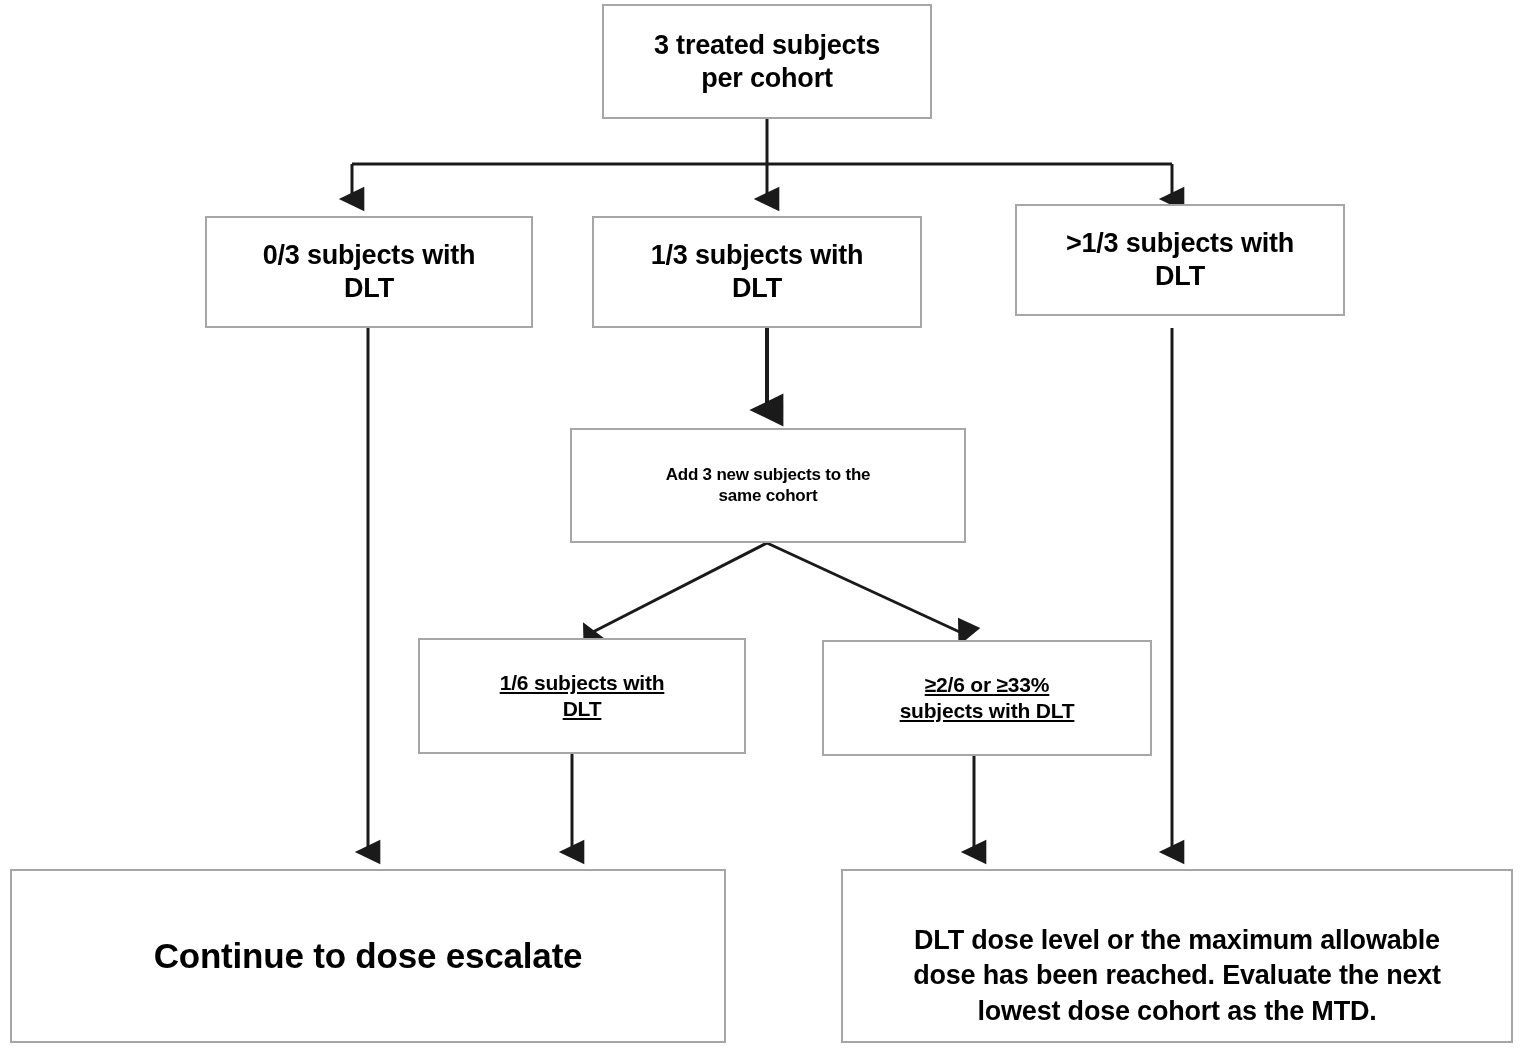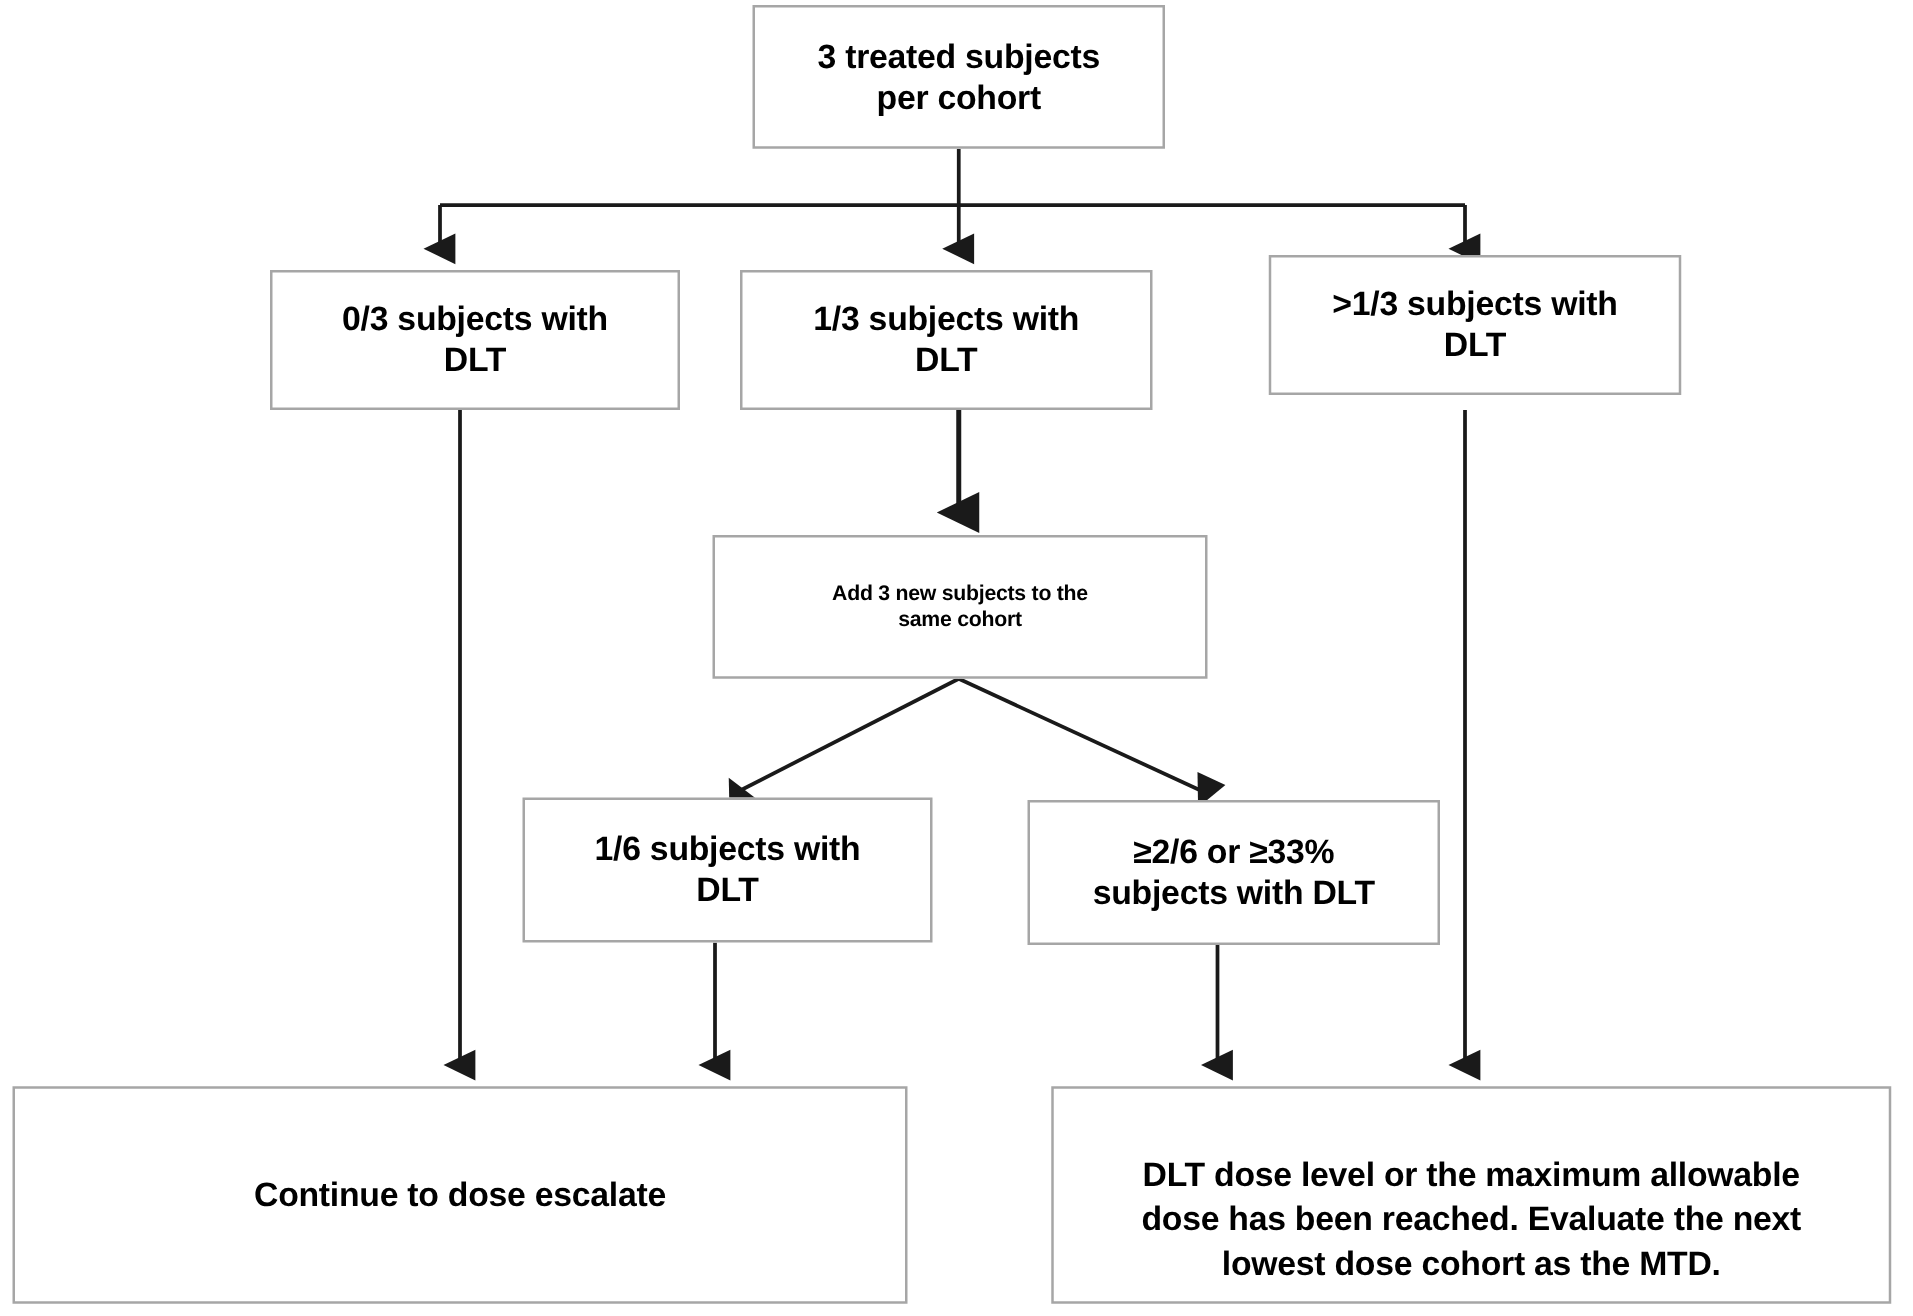--- a/index.html
+++ b/index.html
@@ -46,37 +46,37 @@
     font-weight: bold;
     font-family: "Liberation Sans", sans-serif;
     line-height: 1.22;
     letter-spacing: -0.2px;
   }
 
   
   #node-root          { left: 602px;  top: 4px;   width: 330px; height: 115px; }
   #node-root .node-label { font-size: 27px; }
 
-  #node-zero-of-three { left: 216px;  top: 216px; width: 328px; height: 112px; }
+  #node-zero-of-three { left: 205px;  top: 216px; width: 328px; height: 112px; }
   #node-one-of-three  { left: 592px;  top: 216px; width: 330px; height: 112px; }
   #node-gt-one-of-three { left: 1015px; top: 204px; width: 330px; height: 112px; }
   #node-zero-of-three .node-label,
   #node-one-of-three .node-label,
   #node-gt-one-of-three .node-label { font-size: 27px; }
 
   #node-add-three     { left: 570px;  top: 428px; width: 396px; height: 115px; }
   #node-add-three .node-label { font-size: 17px; }
 
   #node-one-of-six    { left: 418px;  top: 638px; width: 328px; height: 116px; }
   #node-two-of-six    { left: 822px;  top: 640px; width: 330px; height: 116px; }
   #node-one-of-six .node-label,
-  #node-two-of-six .node-label { font-size: 27px; }
+  #node-two-of-six .node-label { font-size: 21px; text-decoration: underline; }
 
   #node-continue      { left: 10px;   top: 869px; width: 716px; height: 174px; }
-  #node-continue .node-label { font-size: 27px; }
+  #node-continue .node-label { font-size: 35px; }
 
   #node-mtd           { left: 841px;  top: 869px; width: 672px; height: 174px; }
   #node-mtd .node-label { font-size: 27px; line-height: 1.30; margin-top: 40px; }
 </style>
 </head>
 <body>
 
 <div id="canvas">
 
   <svg class="connectors" viewBox="0 0 1530 1053" width="1530" height="1053" xmlns="http://www.w3.org/2000/svg">

